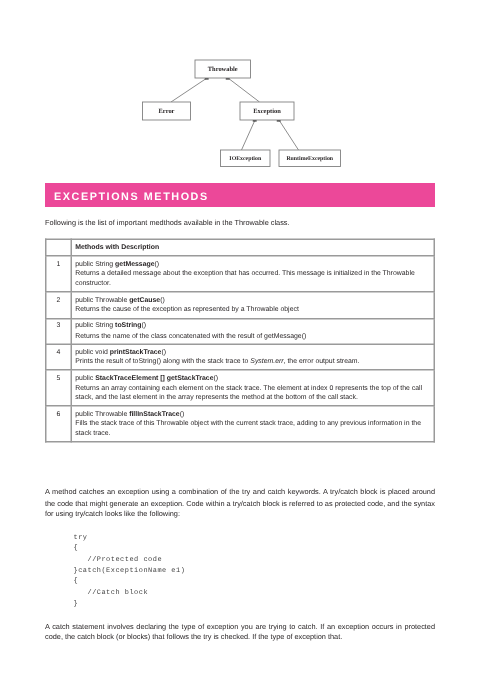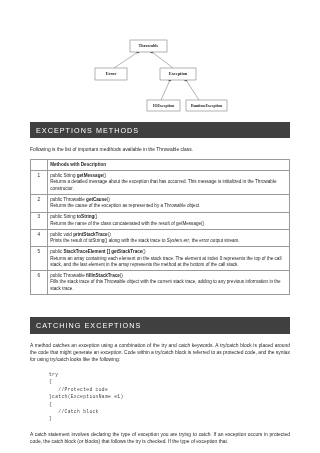--- a/index.html
+++ b/index.html
@@ -26,24 +26,24 @@
 
   
   .page {
     padding: 0 30px;
     box-sizing: border-box;
     width: 320px;
   }
 
   
   .section-bar {
-    background: #404040;
+    background: #ec4899;
     color: #ffffff;
     font-size: 7.2px;
-    font-weight: normal;
+    font-weight: bold;
     letter-spacing: 1.05px;
     padding: 4.5px 6px 4.5px 6px;
     line-height: 1;
     box-sizing: border-box;
   }
 
   .intro {
     font-size: 4.9px;
     line-height: 1.45;
     margin: 8px 0 6px 0;
@@ -197,21 +197,20 @@
         <td>
           <span class="sig"><span>public Throwable </span><b>fillInStackTrace</b><span>()</span></span>
           <span class="desc"><span>Fills the stack trace of this Throwable object with the current stack trace, adding to any previous information in the stack trace.</span><i></i><span></span></span>
         </td>
       </tr>
     </tbody>
   </table>
 
   <div class="spacer-1"></div>
 
-  <div class="section-bar">CATCHING EXCEPTIONS</div>
 
   <div class="para">A method catches an exception using a combination of the try and catch keywords. A try/catch block is placed around the code that might generate an exception. Code within a try/catch block is referred to as protected code, and the syntax for using try/catch looks like the following:</div>
 
   <pre class="code">try
 {
    //Protected code
 }catch(ExceptionName e1)
 {
    //Catch block
 }</pre>

